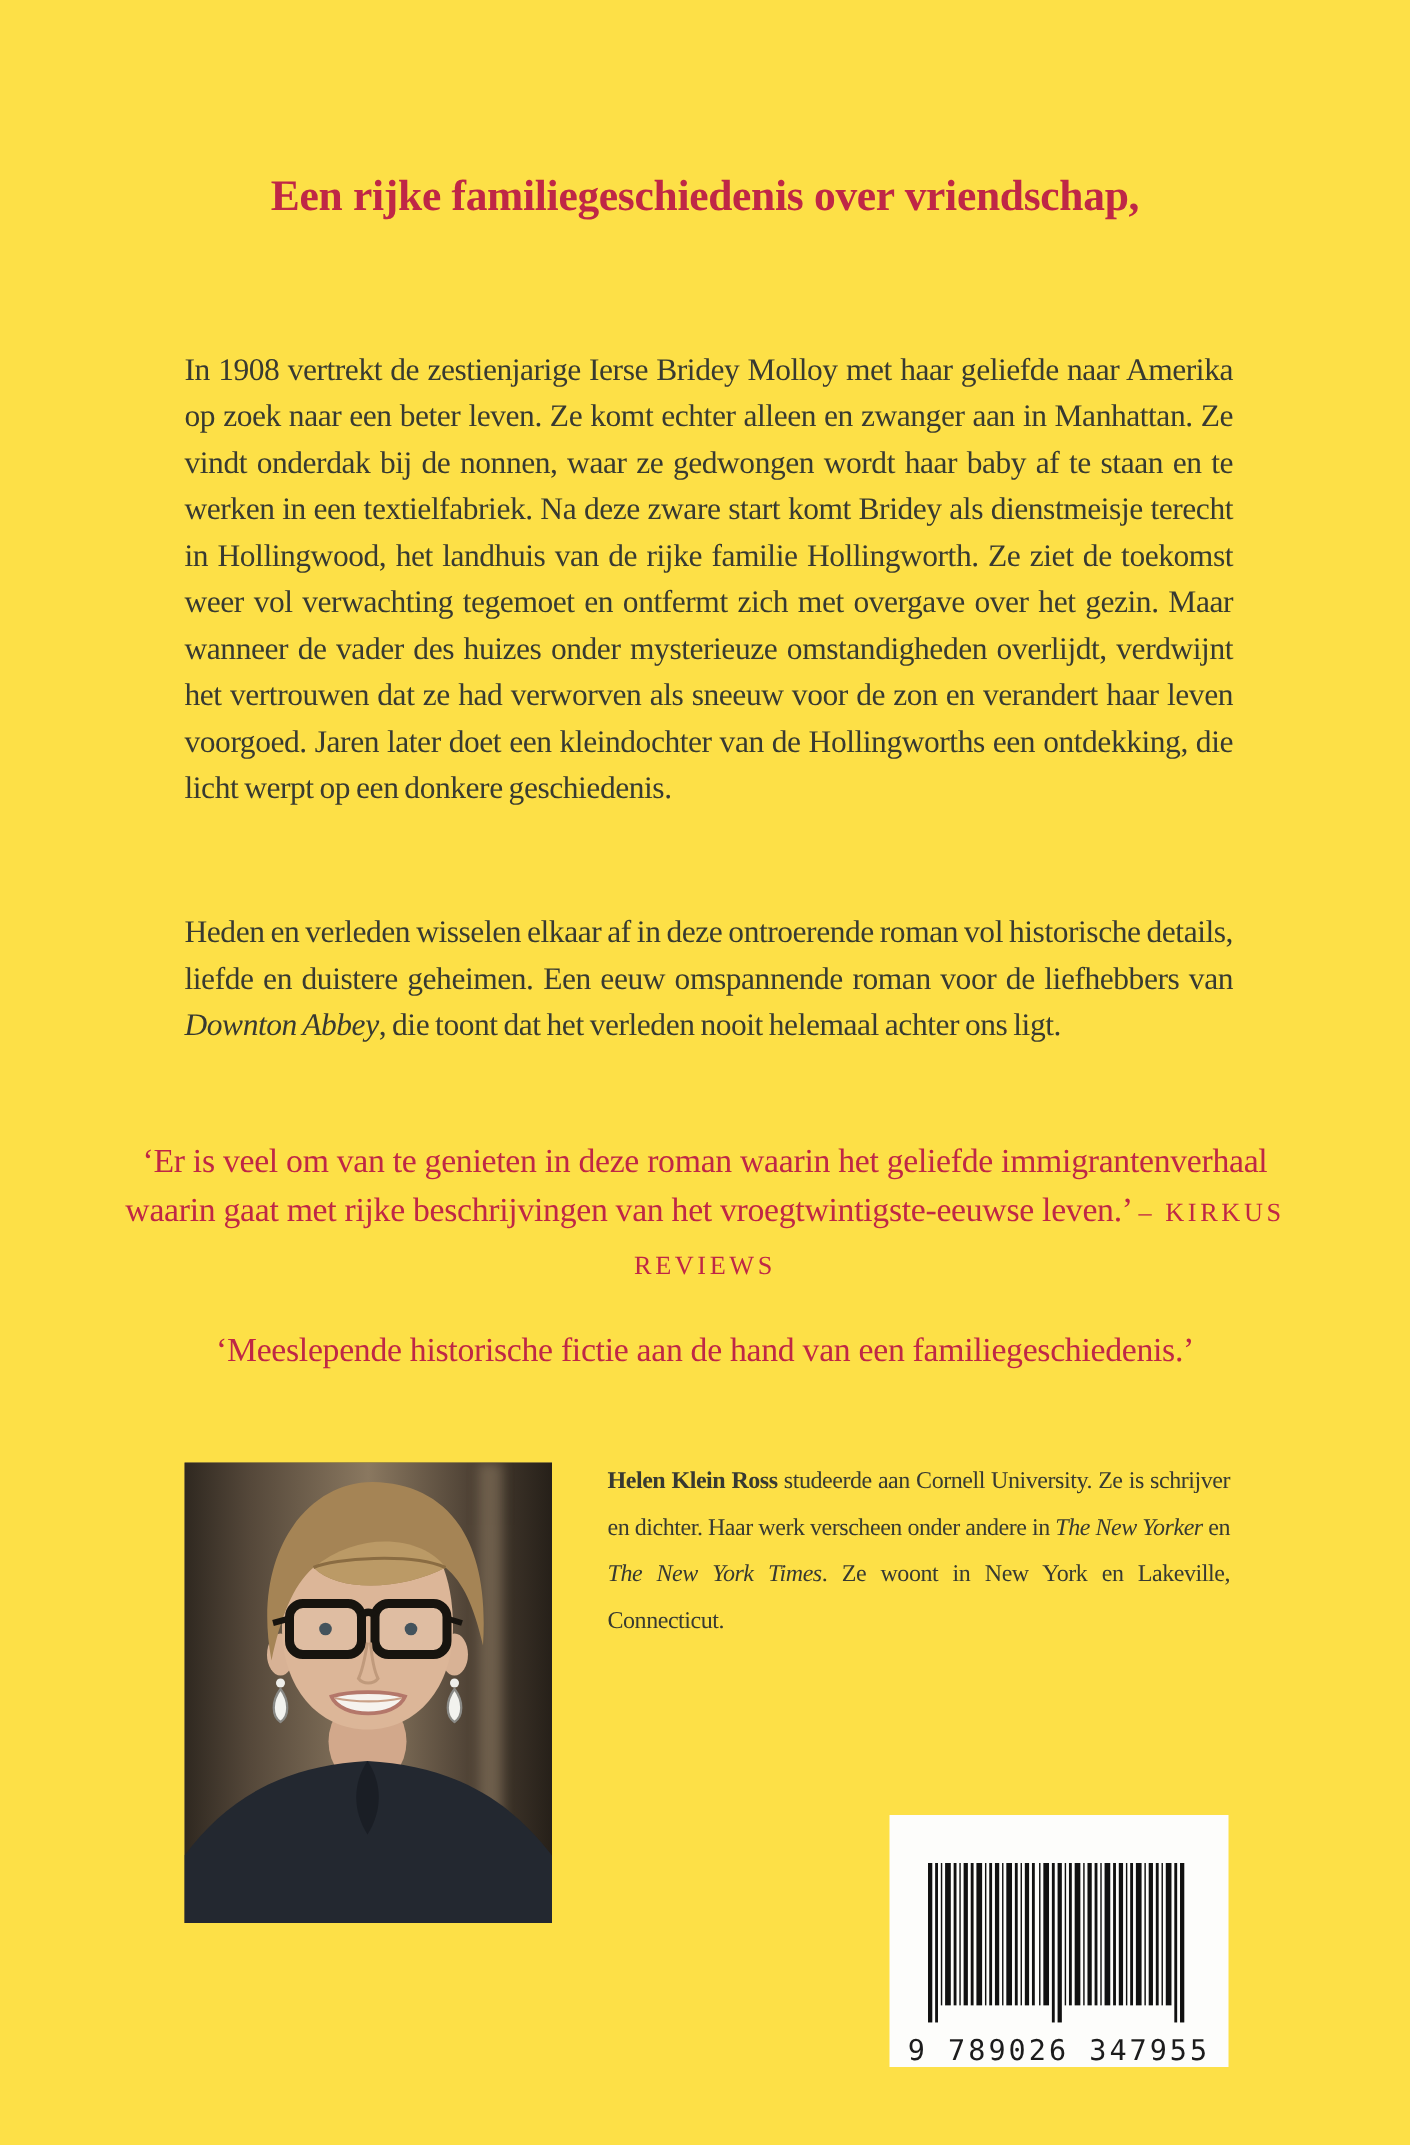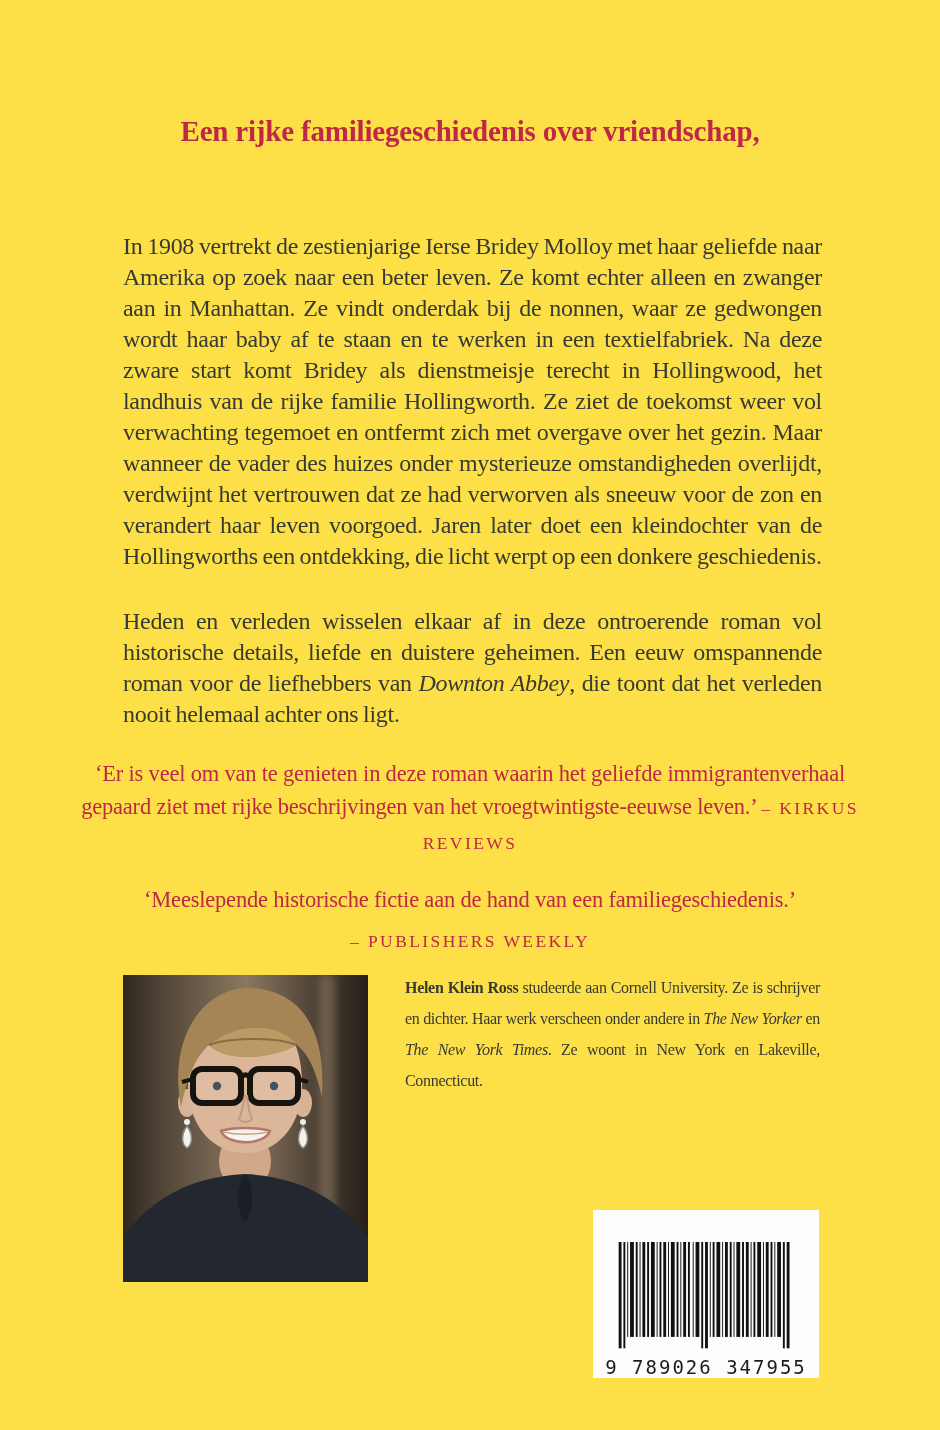--- a/index.html
+++ b/index.html
@@ -14,21 +14,21 @@
   }
   .headline{
     position:absolute;top:110px;left:50px;right:50px;
     text-align:center;font-weight:bold;
     font-size:29px;line-height:42px;
     color:#bf2746;letter-spacing:-0.2px;
   }
   .headline span{display:block;}
   .syn{
     position:absolute;left:123px;width:699px;margin:0;
-    font-size:24px;line-height:31px;
+    font-size:21px;line-height:31px;
     text-align:justify;letter-spacing:-0.3px;word-spacing:-1px;
   }
   .p1{top:231px;}
   .p2{top:606px;}
   .review{
     position:absolute;left:70px;right:70px;margin:0;
     text-align:center;color:#bf2746;
     font-size:22.5px;line-height:33px;letter-spacing:-0.2px;
   }
   .r1{top:757px;}
@@ -72,27 +72,26 @@
 
   <header class="headline">
     <span>Een rijke familiegeschiedenis over vriendschap,</span>
   </header>
 
   <p class="syn p1">In 1908 vertrekt de zestienjarige Ierse Bridey Molloy met haar geliefde naar Amerika op zoek naar een beter leven. Ze komt echter alleen en zwanger aan in Manhattan. Ze vindt onderdak bij de nonnen, waar ze gedwongen wordt haar baby af te staan en te werken in een textielfabriek. Na deze zware start komt Bridey als dienstmeisje terecht in Hollingwood, het landhuis van de rijke familie Hollingworth. Ze ziet de toekomst weer vol verwachting tegemoet en ontfermt zich met overgave over het gezin. Maar wanneer de vader des huizes onder mysterieuze omstandigheden overlijdt, verdwijnt het vertrouwen dat ze had verworven als sneeuw voor de zon en verandert haar leven voorgoed. Jaren later doet een kleindochter van de Hollingworths een ontdekking, die licht werpt op een donkere geschiedenis.</p>
 
   <p class="syn p2"><span>Heden en verleden wisselen elkaar af in deze ontroerende roman vol historische details, liefde en duistere geheimen. Een eeuw omspannende roman voor de liefhebbers van </span><em>Downton Abbey</em><span>, die toont dat het verleden nooit helemaal achter ons ligt.</span></p>
 
   <div class="review r1">
-    <span class="q">‘Er is veel om van te genieten in deze roman waarin het geliefde immigrantenverhaal gepaard ziet met rijke beschrijvingen van het vroegtwintigste-eeuwse leven.’</span>
+    <span class="q">‘Er is veel om van te genieten in deze roman waarin het geliefde immigrantenverhaal waarin gaat met rijke beschrijvingen van het vroegtwintigste-eeuwse leven.’</span>
     <span class="src">– KIRKUS REVIEWS</span>
   </div>
 
   <div class="review r2">
     <span class="q">‘Meeslepende historische fictie aan de hand van een familiegeschiedenis.’</span>
-    <span class="src block">– PUBLISHERS WEEKLY</span>
   </div>
 
   <figure class="photo">
     <svg viewBox="0 0 245 307" width="245" height="307" xmlns="http://www.w3.org/2000/svg">
       <defs>
         <linearGradient id="bgG" x1="0" y1="0" x2="1" y2="0">
           <stop offset="0" stop-color="#2f2820"></stop>
           <stop offset="0.18" stop-color="#55483a"></stop>
           <stop offset="0.5" stop-color="#8a7860"></stop>
           <stop offset="0.8" stop-color="#4a3e32"></stop>

